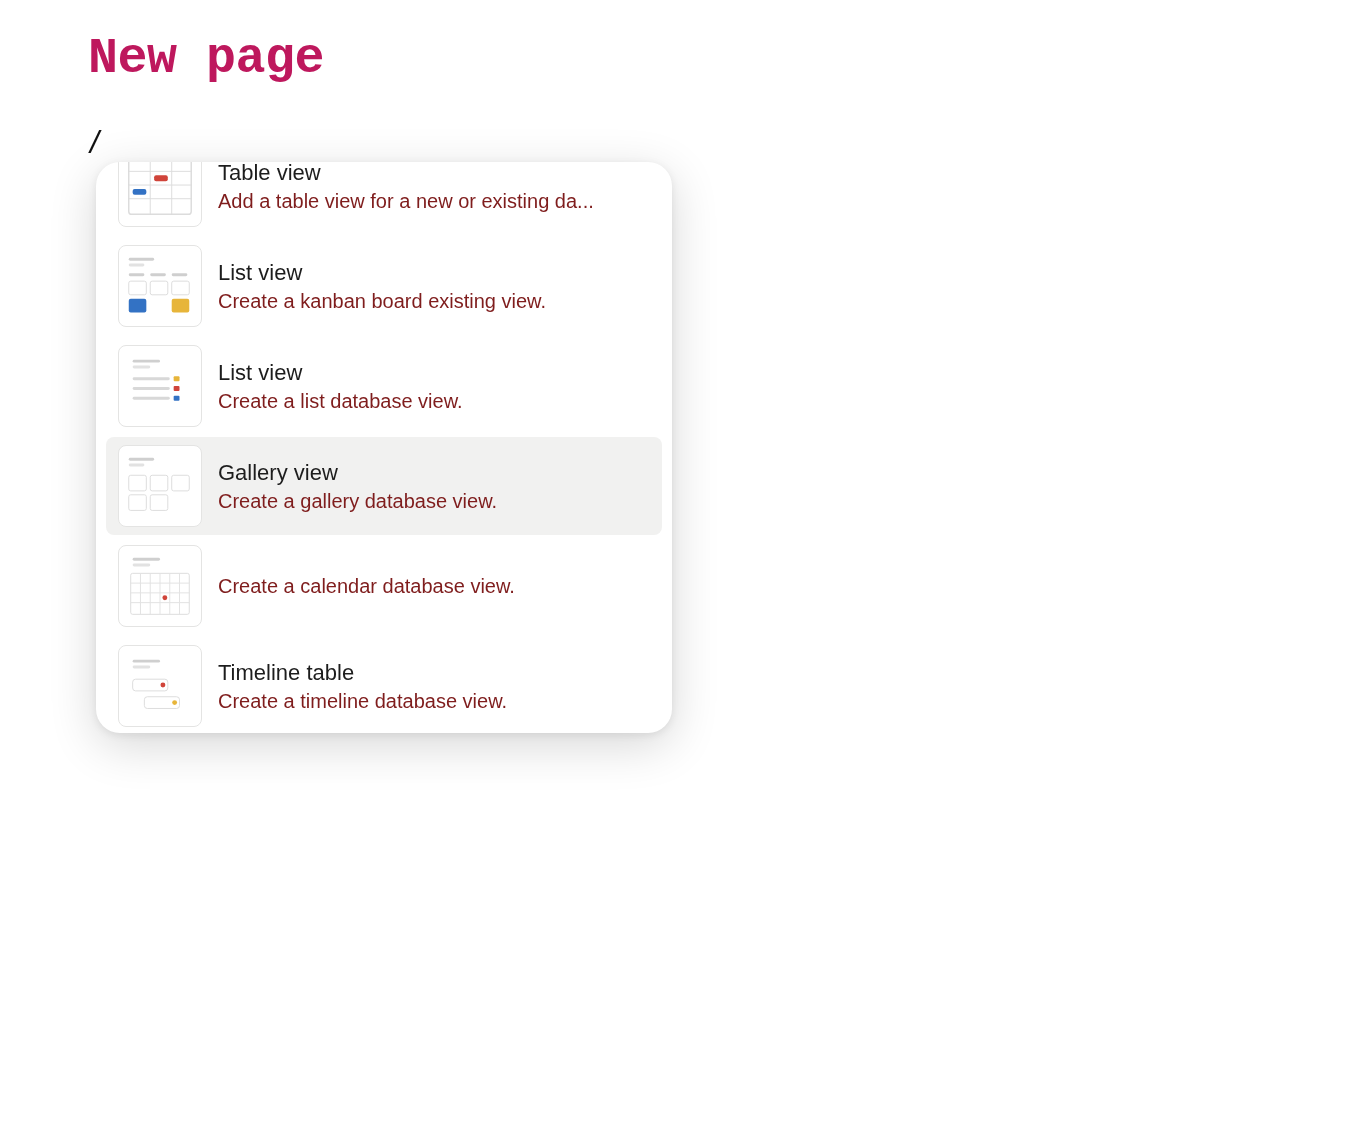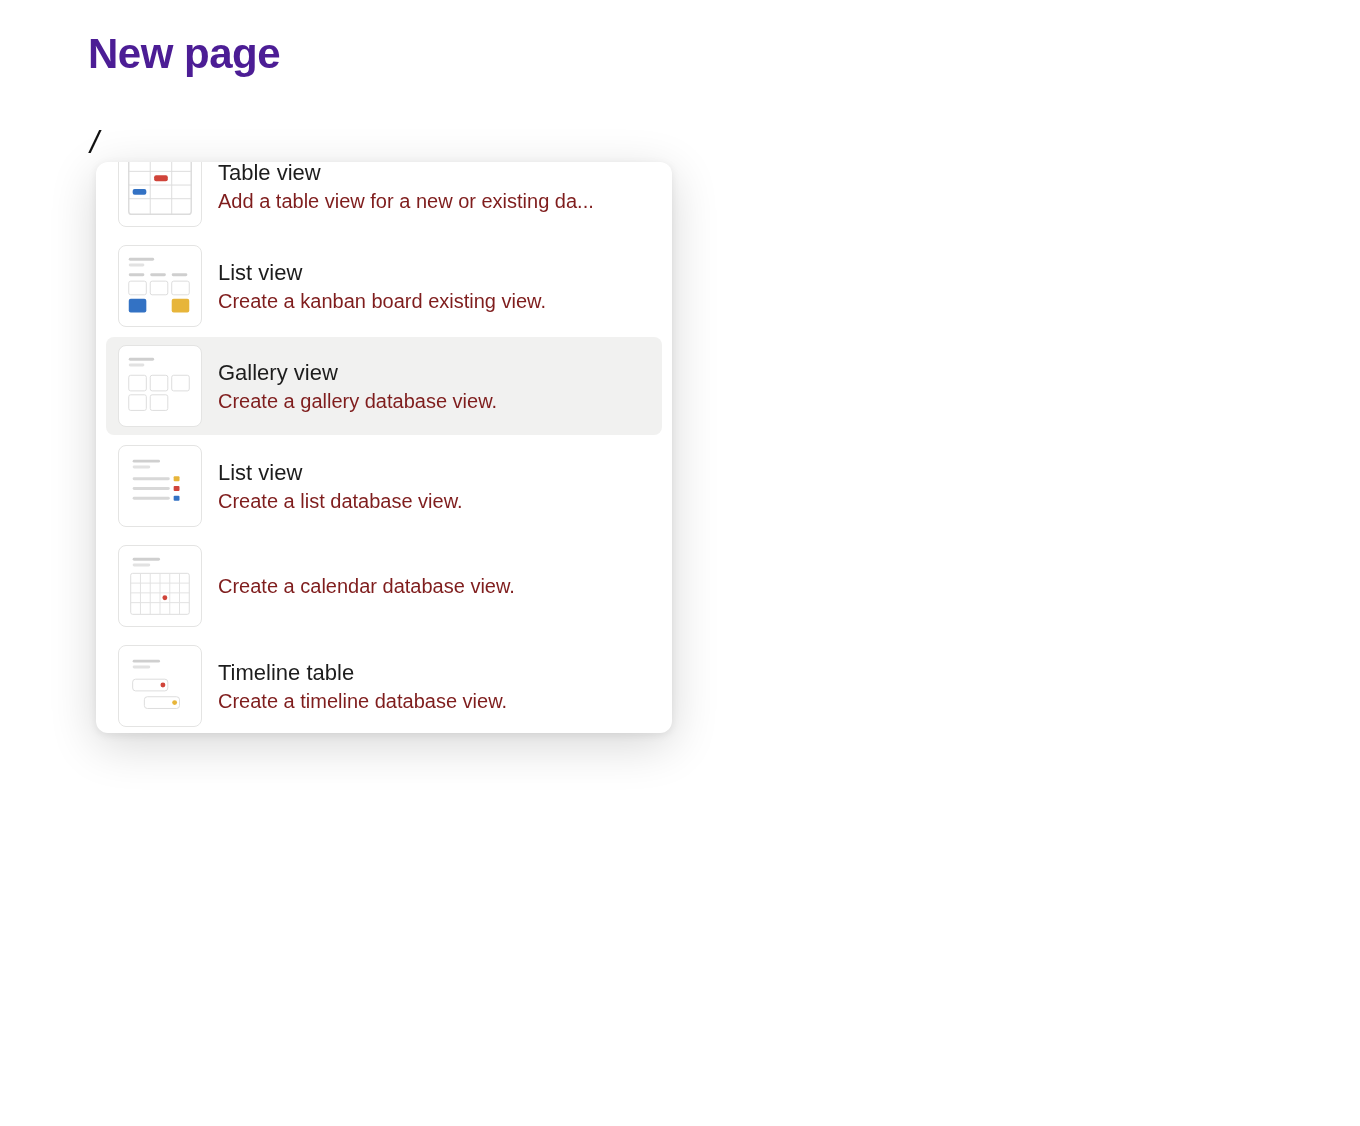--- a/index.html
+++ b/index.html
@@ -2,42 +2,43 @@
 <html><head>
 <meta charset="utf-8">
 <style>
   * { box-sizing: border-box; margin: 0; padding: 0; }
   html, body { width: 1360px; height: 1126px; background: #fff; font-family: -apple-system, BlinkMacSystemFont, "Segoe UI", Helvetica, Arial, sans-serif; }
   .page { position: relative; width: 100%; height: 100%; }
   .title {
     position: absolute;
     left: 88px;
     top: 30px;
-    font-size: 42px;
+    font-size: 50px;
     font-weight: 700;
-    color: #4c1d95;
+    color: #be185d;
     letter-spacing: -0.5px;
+    font-family: Liberation Mono, monospace;
   }
   .slash {
     position: absolute;
     left: 90px;
     top: 124px;
     font-size: 32px;
     color: #111;
     font-style: italic;
     font-weight: 300;
   }
   .popup {
     position: absolute;
     left: 96px;
     top: 162px;
     width: 576px;
     height: 571px;
     background: #fff;
-    border-radius: 12px;
+    border-radius: 24px;
     box-shadow: 0 12px 48px rgba(0,0,0,0.16), 0 2px 8px rgba(0,0,0,0.08);
     overflow: hidden;
   }
   .popup-inner {
     position: absolute;
     top: -27px;
     left: 0; right: 0;
   }
   .row {
     display: flex;
@@ -118,54 +119,54 @@
             <rect x="10" y="54" width="18" height="14" rx="2" fill="#3372c4"></rect>
             <rect x="54" y="54" width="18" height="14" rx="2" fill="#e7b53a"></rect>
           </svg>
         </div>
         <div class="txt">
           <div class="name">List view</div>
           <div class="desc">Create a kanban board existing view.</div>
         </div>
       </div>
 
-      <div class="row selected">
-        <div class="thumb">
-          <svg viewBox="0 0 84 82">
-            <rect x="10" y="12" width="26" height="3" rx="1.5" fill="#cfcfcf"></rect>
-            <rect x="10" y="18" width="16" height="3" rx="1.5" fill="#e2e2e2"></rect>
-            <rect x="10" y="30" width="18" height="16" rx="2" fill="none" stroke="#dcdcdc"></rect>
-            <rect x="32" y="30" width="18" height="16" rx="2" fill="none" stroke="#dcdcdc"></rect>
-            <rect x="54" y="30" width="18" height="16" rx="2" fill="none" stroke="#dcdcdc"></rect>
-            <rect x="10" y="50" width="18" height="16" rx="2" fill="none" stroke="#dcdcdc"></rect>
-            <rect x="32" y="50" width="18" height="16" rx="2" fill="none" stroke="#dcdcdc"></rect>
-          </svg>
-        </div>
-        <div class="txt">
-          <div class="name">Gallery view</div>
-          <div class="desc">Create a gallery database view.</div>
-        </div>
-      </div>
-
       <div class="row">
         <div class="thumb">
           <svg viewBox="0 0 84 82">
             <rect x="14" y="14" width="28" height="3" rx="1.5" fill="#cfcfcf"></rect>
             <rect x="14" y="20" width="18" height="3" rx="1.5" fill="#e2e2e2"></rect>
             <rect x="14" y="32" width="38" height="3" rx="1.5" fill="#d8d8d8"></rect>
             <rect x="56" y="31" width="6" height="5" rx="1" fill="#e7b53a"></rect>
             <rect x="14" y="42" width="38" height="3" rx="1.5" fill="#d8d8d8"></rect>
             <rect x="56" y="41" width="6" height="5" rx="1" fill="#d0443a"></rect>
             <rect x="14" y="52" width="38" height="3" rx="1.5" fill="#d8d8d8"></rect>
             <rect x="56" y="51" width="6" height="5" rx="1" fill="#3372c4"></rect>
           </svg>
         </div>
         <div class="txt">
           <div class="name">List view</div>
           <div class="desc">Create a list database view.</div>
+        </div>
+      </div>
+
+      <div class="row selected">
+        <div class="thumb">
+          <svg viewBox="0 0 84 82">
+            <rect x="10" y="12" width="26" height="3" rx="1.5" fill="#cfcfcf"></rect>
+            <rect x="10" y="18" width="16" height="3" rx="1.5" fill="#e2e2e2"></rect>
+            <rect x="10" y="30" width="18" height="16" rx="2" fill="none" stroke="#dcdcdc"></rect>
+            <rect x="32" y="30" width="18" height="16" rx="2" fill="none" stroke="#dcdcdc"></rect>
+            <rect x="54" y="30" width="18" height="16" rx="2" fill="none" stroke="#dcdcdc"></rect>
+            <rect x="10" y="50" width="18" height="16" rx="2" fill="none" stroke="#dcdcdc"></rect>
+            <rect x="32" y="50" width="18" height="16" rx="2" fill="none" stroke="#dcdcdc"></rect>
+          </svg>
+        </div>
+        <div class="txt">
+          <div class="name">Gallery view</div>
+          <div class="desc">Create a gallery database view.</div>
         </div>
       </div>
 
       <div class="row">
         <div class="thumb">
           <svg viewBox="0 0 84 82">
             <rect x="14" y="12" width="28" height="3" rx="1.5" fill="#cfcfcf"></rect>
             <rect x="14" y="18" width="18" height="3" rx="1.5" fill="#e2e2e2"></rect>
             <rect x="12" y="28" width="60" height="42" rx="2" fill="none" stroke="#dcdcdc"></rect>
             <line x1="12" y1="38" x2="72" y2="38" stroke="#e2e2e2"></line>

